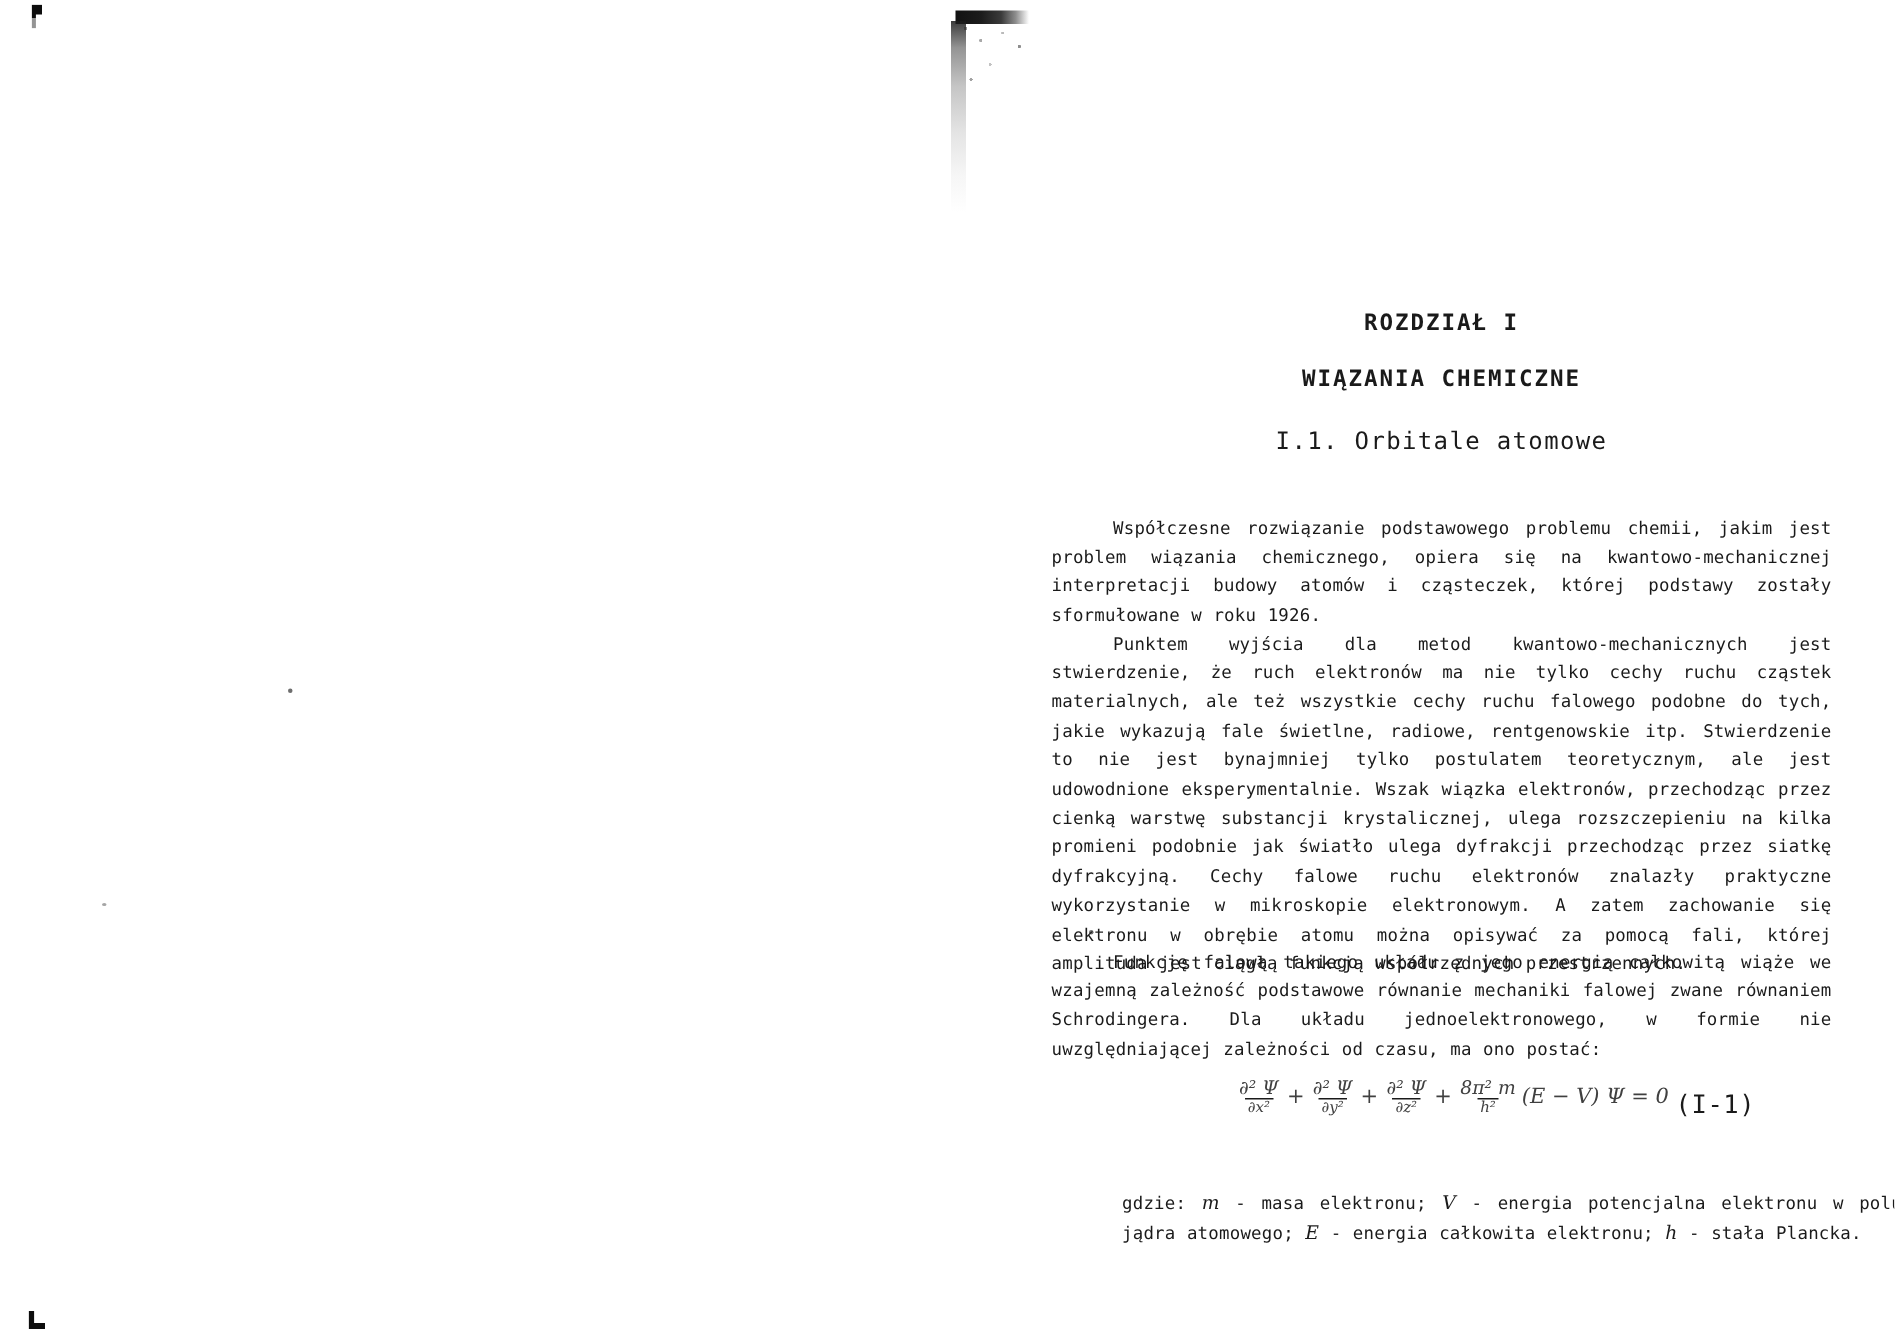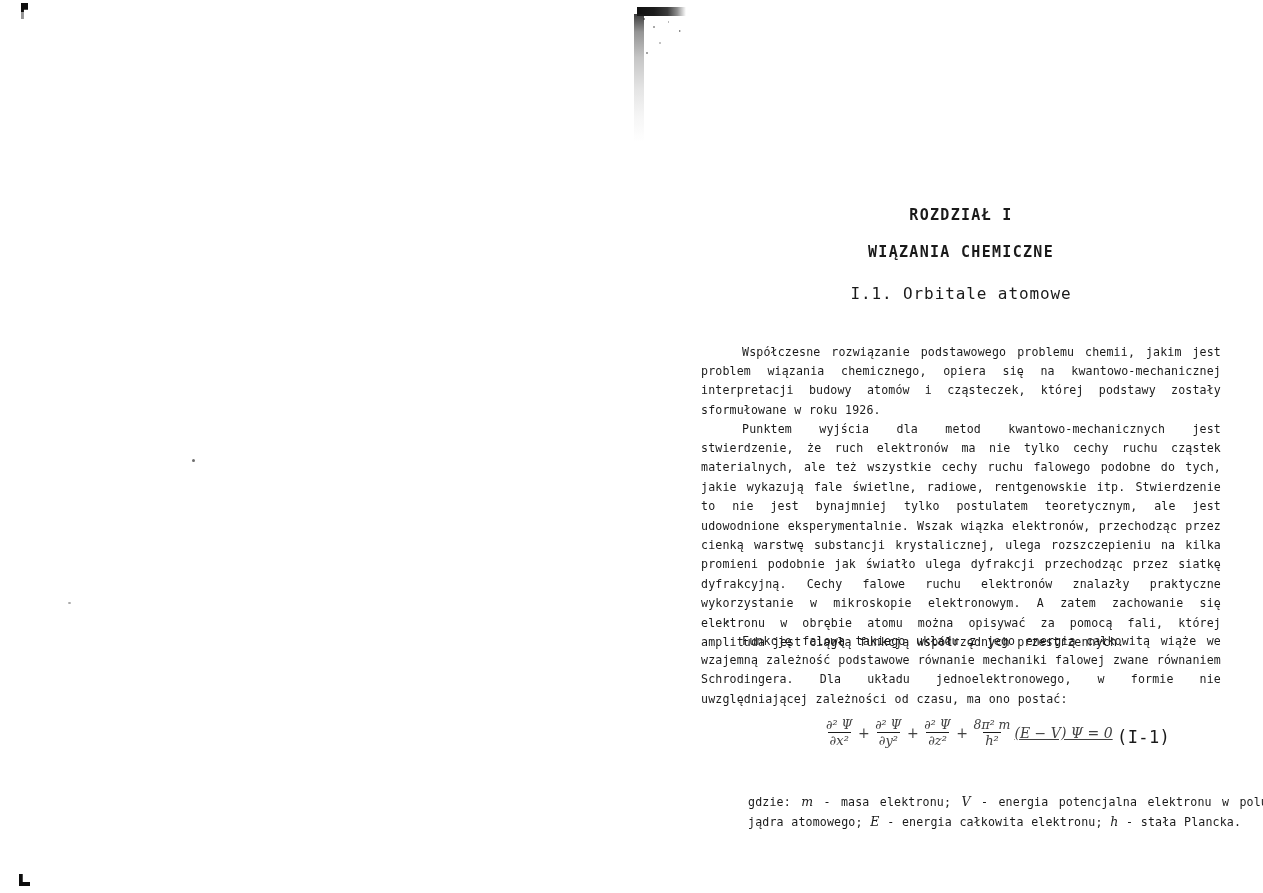--- a/index.html
+++ b/index.html
@@ -163,24 +163,24 @@
 
   .frac {
     display: inline-flex;
     flex-direction: column;
     align-items: center;
     vertical-align: middle;
     margin: 0 1px;
     line-height: 1.04;
   }
   .frac .num { font-size: 12.5px; padding: 0 2px 1px 2px; }
-  .frac .den { font-size: 13px; padding: 1px 2px 0 2px; border-top: 1.3px solid #1a1a1a; }
+  .frac .den { font-size: 10px; padding: 1px 2px 0 2px; border-top: 1.3px solid #1a1a1a; }
 
   .op { padding: 0 2.5px; font-style: normal; }
-  .tail { padding-left: 1px; text-decoration: underline; }
+  .tail { padding-left: 1px; }
 
   #equation-number {
     position: absolute;
     left: 416px;
     top: 9px;
     font-family: "DejaVu Sans Mono", "Liberation Mono", monospace;
     font-style: normal;
     font-size: 17px;
     letter-spacing: 0.4px;
   }

